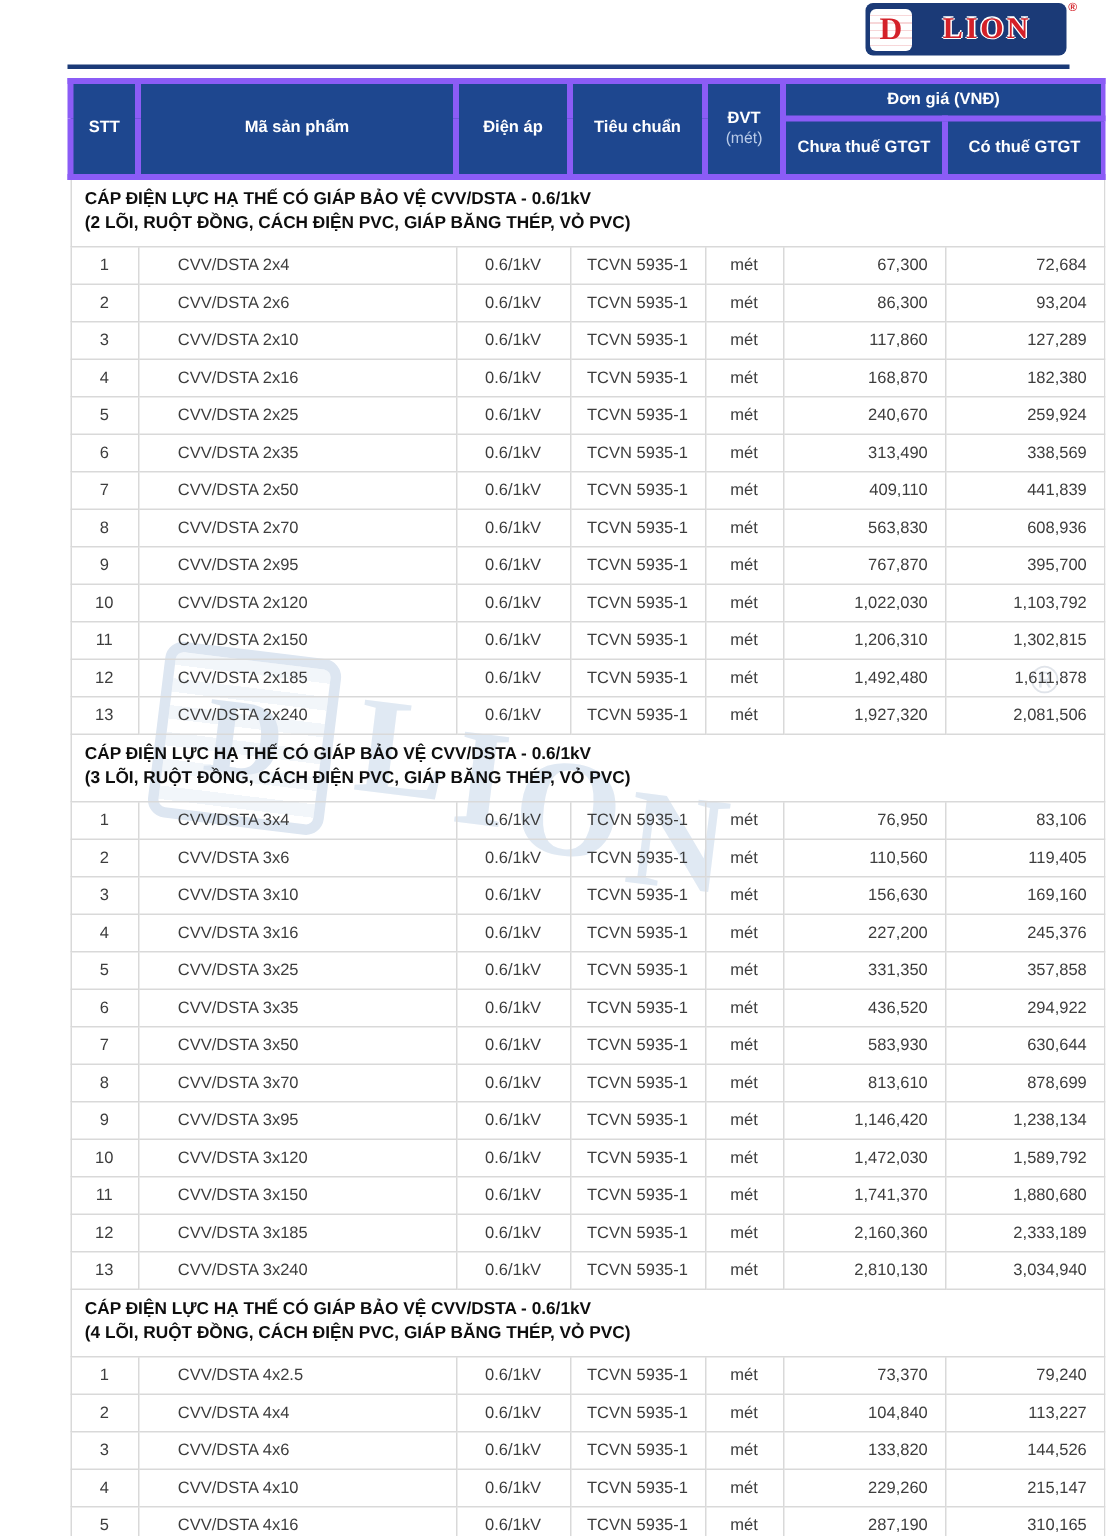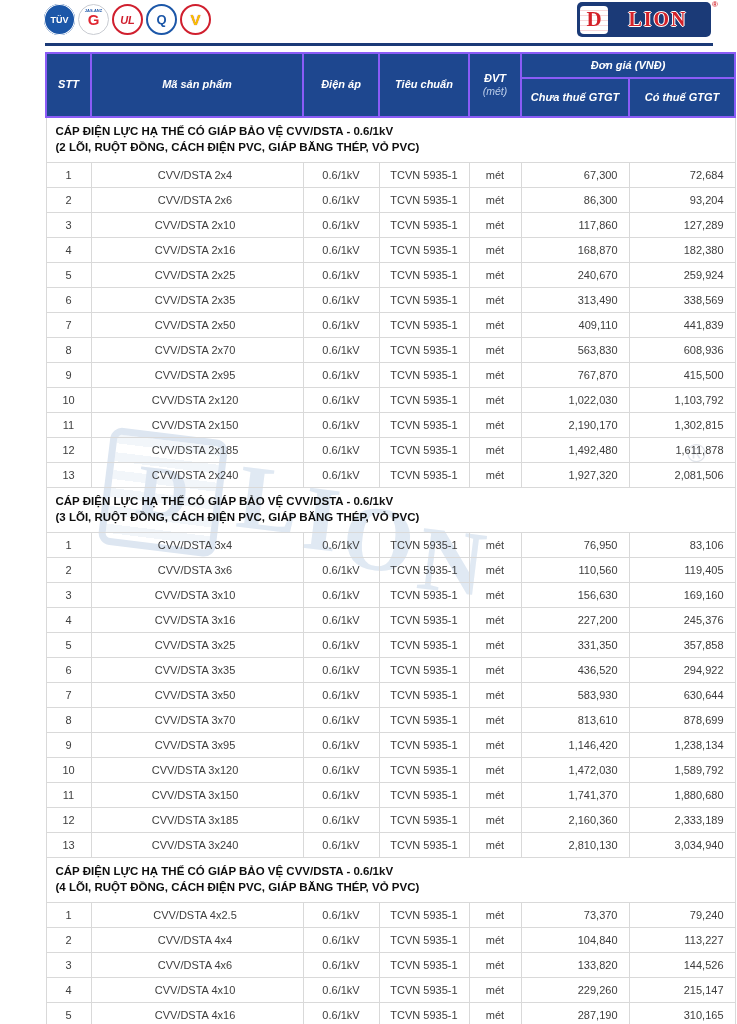--- a/index.html
+++ b/index.html
@@ -31,27 +31,27 @@
   .lion-word{flex:1;text-align:center;font-family:"Liberation Serif","DejaVu Serif",serif;font-weight:bold;
         font-size:20px;color:#d42129;letter-spacing:2px;
         text-shadow:-1px 0 #fff,1px 0 #fff,0 -1px #fff,0 1px #fff;}
   .lion-reg{position:absolute;right:19px;top:0;font-size:8px;color:#d42129;font-weight:bold;}
   .toprule{margin:3px 24px 0 45px;height:3px;background:#1b3a77;}
 
   
   .table-wrap{position:relative;margin:6px 3px 0 45px;width:689px;}
   table{width:689px;border-collapse:collapse;table-layout:fixed;position:relative;z-index:1;}
   thead th{background:#1e478f;color:#fff;font-size:11px;font-weight:bold;
-        border:2px solid #8b5cf6;vertical-align:middle;padding:1px 2px;line-height:1.25;font-style:italic;}
+        border:4px solid #8b5cf6;vertical-align:middle;padding:1px 2px;line-height:1.25;}
   thead tr.h1{height:25px;}
   thead tr.h2{height:39px;}
   th .unit-sub{display:block;font-weight:normal;color:#b9cbe8;font-size:10.5px;}
   tbody td{font-size:11px;color:#3d3d3d;border:1px solid #d9d9d9;height:22px;
         padding:1px 6px;background:transparent;vertical-align:middle;}
-  tbody td.left{text-align:center;padding-left:2px;}
+  tbody td.left{text-align:left;padding-left:26px;}
   tbody td.ctr{text-align:center;}
   tbody td.num{text-align:right;padding-right:11px;}
   tbody tr.section-row td{font-weight:bold;color:#0e0e0e;font-size:11.5px;line-height:1.35;
         padding:4px 0 4px 9px;height:36px;text-align:left;margin-left:27px;}
 
   
   .watermark{position:absolute;left:58px;top:398px;z-index:0;display:flex;align-items:flex-start;gap:16px;
         transform:rotate(7deg);pointer-events:none;}
   .wm-dbox{width:104px;height:104px;border:7px solid #dde6f1;border-radius:12px;display:flex;align-items:center;justify-content:center;
         font-family:"Liberation Serif","DejaVu Serif",serif;font-weight:bold;font-size:72px;color:#dde6f1;
@@ -62,30 +62,20 @@
   .wm-letters span:nth-child(3){transform:translateY(26px);}
   .wm-letters span:nth-child(4){transform:translateY(39px);}
   .wm-reg{position:absolute;right:28px;top:386px;z-index:0;font-size:26px;color:#e0e4ea;pointer-events:none;}
 </style>
 </head>
 <body>
 
 <div class="page">
 
   <div class="topband">
-    <div class="cert-logos">
-      <span class="cert cert-tuv">TÜV</span>
-      <span class="cert cert-jas">
-          <span class="mini">JAS-ANZ</span>
-          <span>G</span>
-        </span>
-      <span class="cert cert-ul">UL</span>
-      <span class="cert cert-quacert">Q</span>
-      <span class="cert cert-v">V</span>
-    </div>
     <div class="lion-logo">
       <span class="lion-dbox">D</span>
       <span class="lion-word">LION</span>
     </div>
     <span class="lion-reg">®</span>
   </div>
   <div class="toprule"></div>
 
   <div class="table-wrap">
     <div class="watermark">
@@ -199,38 +189,38 @@
             <td class="num">563,830</td>
             <td class="num">608,936</td>
           </tr>
           <tr>
             <td class="ctr">9</td>
             <td class="left">CVV/DSTA 2x95</td>
             <td class="ctr">0.6/1kV</td>
             <td class="ctr">TCVN 5935-1</td>
             <td class="ctr">mét</td>
             <td class="num">767,870</td>
-            <td class="num">415,500</td>
+            <td class="num">395,700</td>
           </tr>
           <tr>
             <td class="ctr">10</td>
             <td class="left">CVV/DSTA 2x120</td>
             <td class="ctr">0.6/1kV</td>
             <td class="ctr">TCVN 5935-1</td>
             <td class="ctr">mét</td>
             <td class="num">1,022,030</td>
             <td class="num">1,103,792</td>
           </tr>
           <tr>
             <td class="ctr">11</td>
             <td class="left">CVV/DSTA 2x150</td>
             <td class="ctr">0.6/1kV</td>
             <td class="ctr">TCVN 5935-1</td>
             <td class="ctr">mét</td>
-            <td class="num">2,190,170</td>
+            <td class="num">1,206,310</td>
             <td class="num">1,302,815</td>
           </tr>
           <tr>
             <td class="ctr">12</td>
             <td class="left">CVV/DSTA 2x185</td>
             <td class="ctr">0.6/1kV</td>
             <td class="ctr">TCVN 5935-1</td>
             <td class="ctr">mét</td>
             <td class="num">1,492,480</td>
             <td class="num">1,611,878</td>

